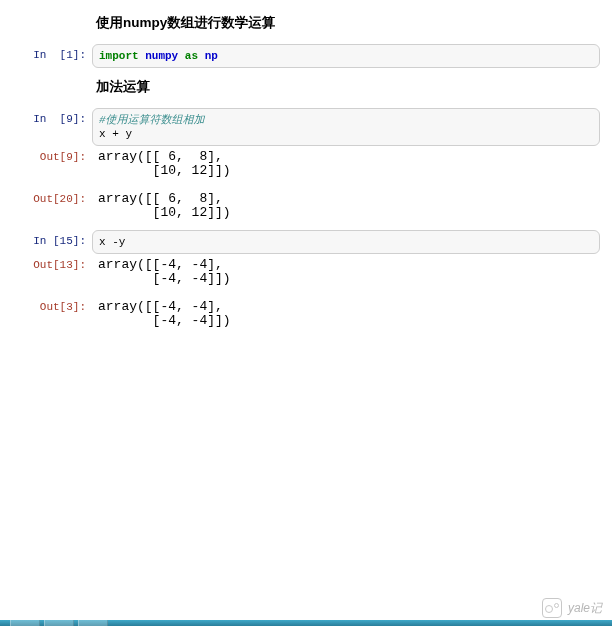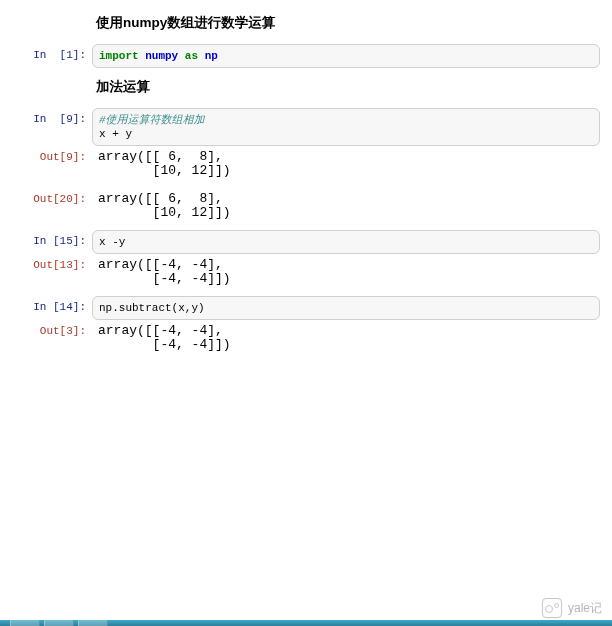--- a/index.html
+++ b/index.html
@@ -79,20 +79,21 @@
   .watermark {
     position: absolute;
     right: 10px;
     bottom: 8px;
     display: flex;
     align-items: center;
     color: #b7b7b7;
     font-size: 12px;
     font-family: Arial, "Microsoft YaHei", sans-serif;
     gap: 6px;
+    font-style: italic;
   }
   .watermark .wm-icon {
     width: 20px;
     height: 20px;
     border: 1.5px solid #c8c8c8;
     border-radius: 4px;
     position: relative;
     box-sizing: border-box;
   }
   .watermark .wm-icon::before,
@@ -171,24 +172,20 @@
       </div>
       <div class="row">
         <div class="prompt prompt-out">Out[13]:</div>
         <div class="out-box">array([[-4, -4],
        [-4, -4]])</div>
       </div>
     </div>
 
     <div class="cell">
       <div class="row">
-        <div class="prompt prompt-in">In [14]:</div>
-        <div class="src-box">np.subtract(x,y)</div>
-      </div>
-      <div class="row">
         <div class="prompt prompt-out">Out[3]:</div>
         <div class="out-box">array([[-4, -4],
        [-4, -4]])</div>
       </div>
     </div>
 
   </div>
 
   <div class="watermark">
     <span class="wm-icon"></span>

